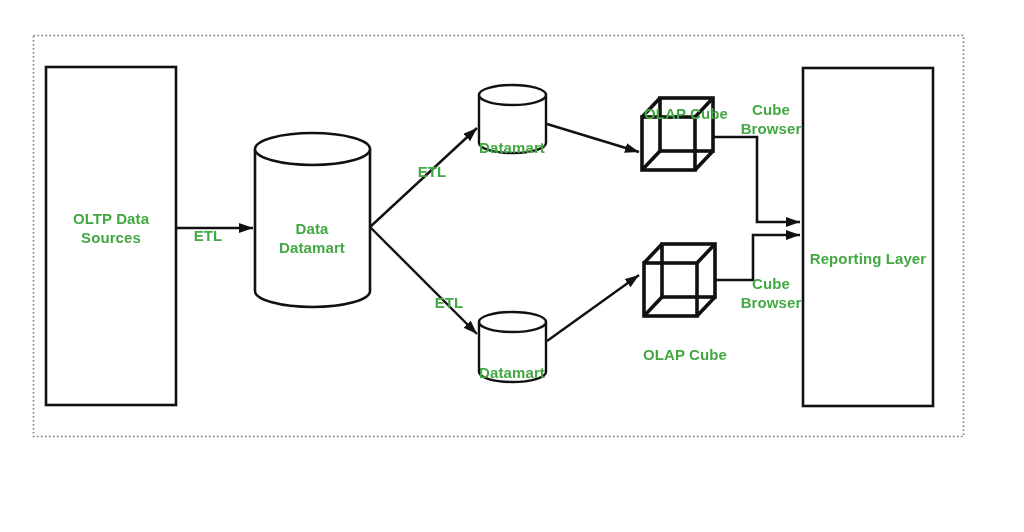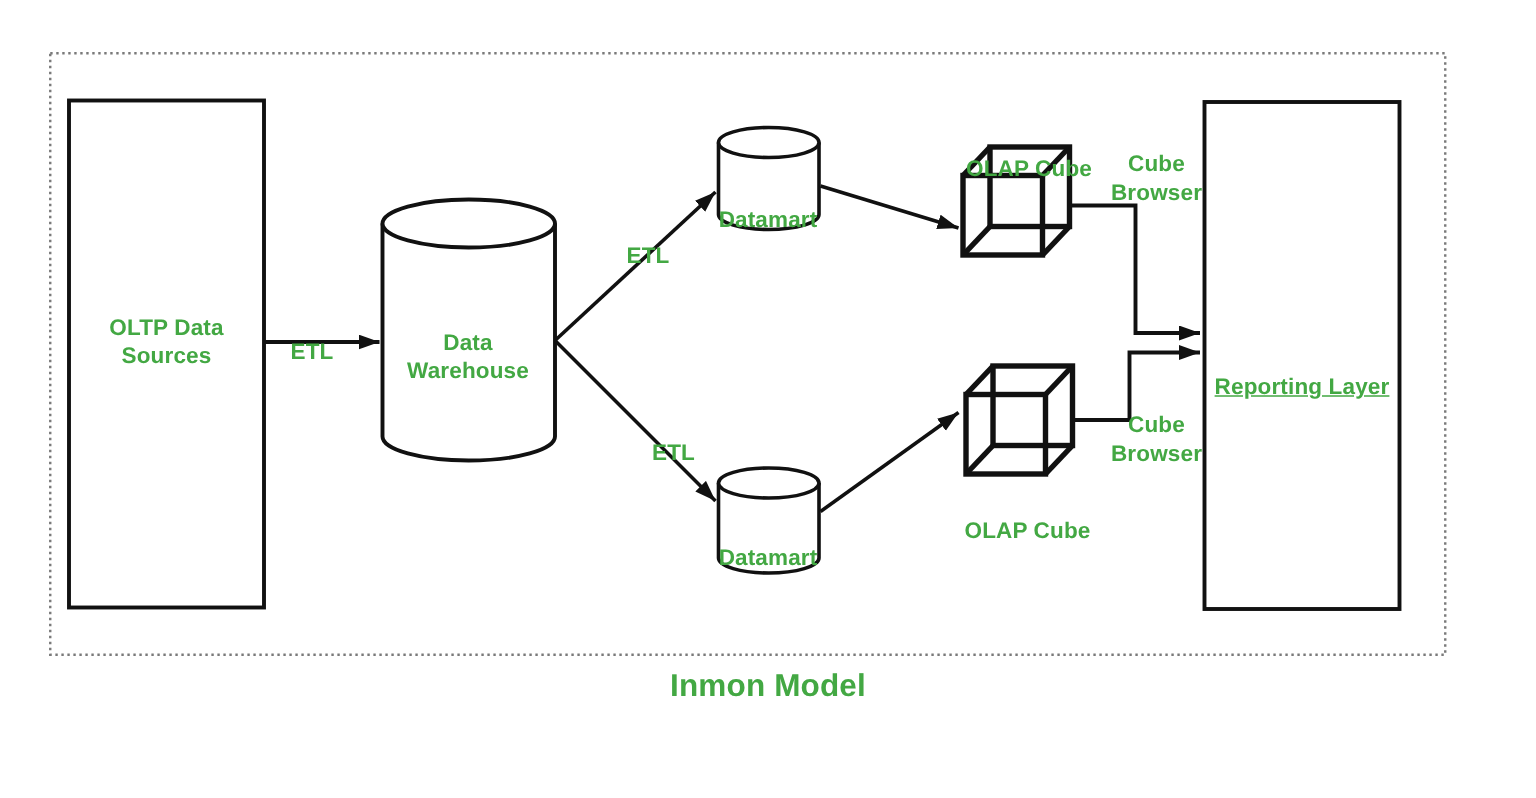--- a/index.html
+++ b/index.html
@@ -95,39 +95,38 @@
 
     <polyline points="713,137 757,137 757,222 800,222" fill="none" stroke="#111111" stroke-width="2.6" marker-end="url(#arw)"></polyline>
 
     <polyline points="715,280 753,280 753,235 800,235" fill="none" stroke="#111111" stroke-width="2.6" marker-end="url(#arw)"></polyline>
   </svg>
 
   <div class="lbl" style="left:111px; top:228px;">OLTP Data
 Sources</div>
 
   <div class="lbl" style="left:312px; top:238px;">Data
-Warehouse</div>
+Datamart</div>
 
   <div class="lbl nowrap" style="left:512px; top:122px;">Datamart</div>
 
   <div class="lbl nowrap" style="left:512px; top:347px;">Datamart</div>
 
   <div class="lbl nowrap" style="left:686px; top:88px;">OLAP Cube</div>
 
   <div class="lbl nowrap" style="left:685px; top:329px;">OLAP Cube</div>
 
-  <div class="lbl nowrap" style="left:868px; top:233px;text-decoration:underline;">Reporting Layer</div>
+  <div class="lbl nowrap" style="left:868px; top:233px;">Reporting Layer</div>
 
   <div class="lbl nowrap" style="left:208px; top:210px;">ETL</div>
 
   <div class="lbl nowrap" style="left:432px; top:146px;">ETL</div>
 
   <div class="lbl nowrap" style="left:449px; top:277px;">ETL</div>
 
   <div class="lbl" style="left:771px; top:119px;">Cube
 Browser</div>
 
   <div class="lbl" style="left:771px; top:293px;">Cube
 Browser</div>
 
-  <div class="lbl title" style="left:512px; top:458px;">Inmon Model</div>
 
 </div>
 
 </body></html>

